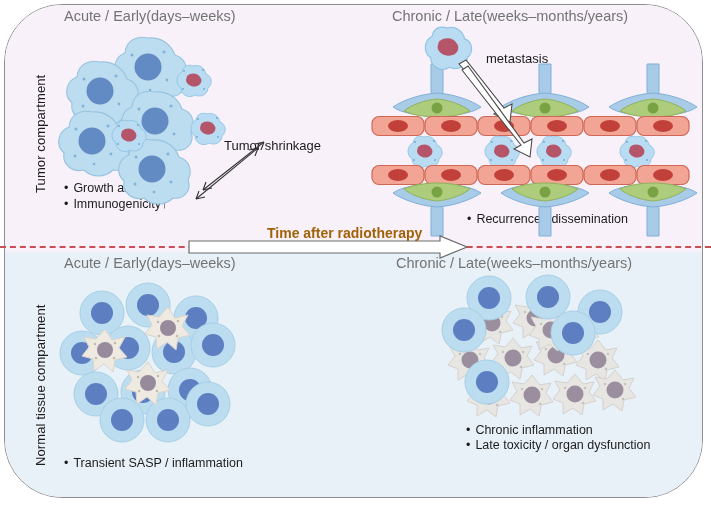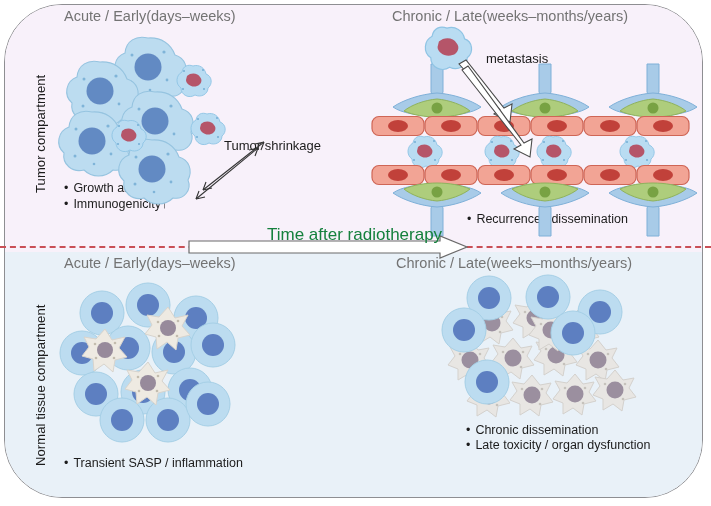--- a/index.html
+++ b/index.html
@@ -45,22 +45,22 @@
   #bul-bl{left:64px;top:456px;}
   #bul-br{left:466px;top:423px;line-height:15px;}
 
   
   .anno{position:absolute;font-size:13px;color:#1c1c1c;white-space:nowrap;}
   #anno-shrink{left:224px;top:138px;}
   #anno-meta{left:486px;top:51px;}
 
   
   #time-arrow{position:absolute;left:188px;top:235px;width:280px;height:24px;z-index:40;}
-  #time-label{position:absolute;left:267px;top:225px;font-size:17px;
-              font-weight:normal;color:#15803d;white-space:nowrap;z-index:41;}
+  #time-label{position:absolute;left:267px;top:225px;font-size:14px;
+              font-weight:bold;color:#a16207;white-space:nowrap;z-index:41;}
 
   
   .scene{position:absolute;left:0;top:0;width:711px;height:506px;
          pointer-events:none;z-index:10;}
 </style>
 </head>
 <body>
 
 <div id="figure">
 
@@ -277,17 +277,17 @@
       <div>Growth arrest</div>
       <div>Immunogenicity↑</div>
     </div>
   <div class="bullets" id="bul-tr">
       <div>Recurrence / dissemination</div>
     </div>
   <div class="bullets" id="bul-bl">
       <div>Transient SASP / inflammation</div>
     </div>
   <div class="bullets" id="bul-br">
-      <div>Chronic dissemination</div>
+      <div>Chronic inflammation</div>
       <div>Late toxicity / organ dysfunction</div>
     </div>
 
 </div>
 
 </body></html>

